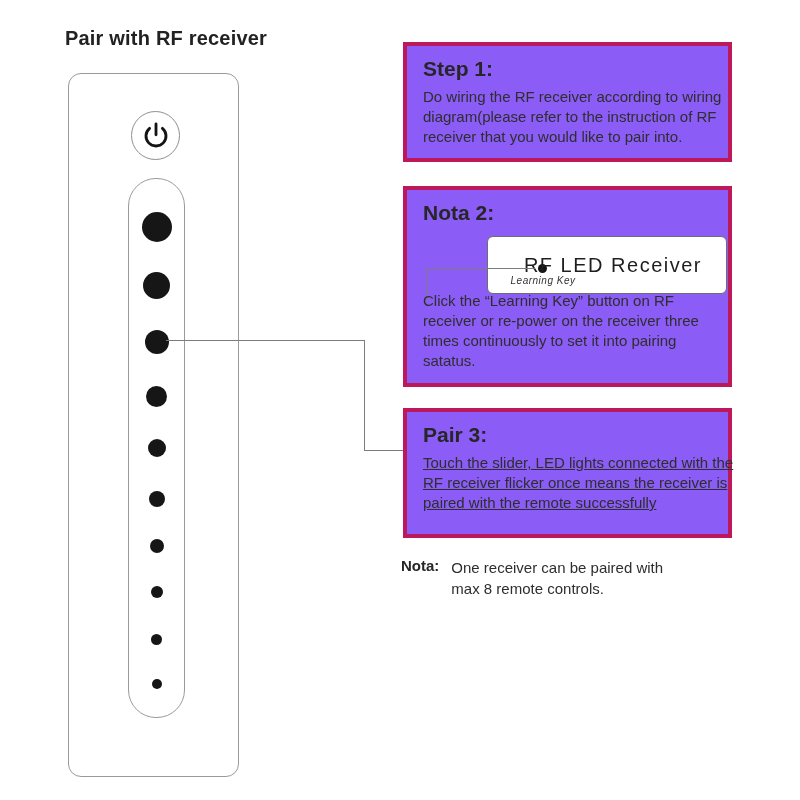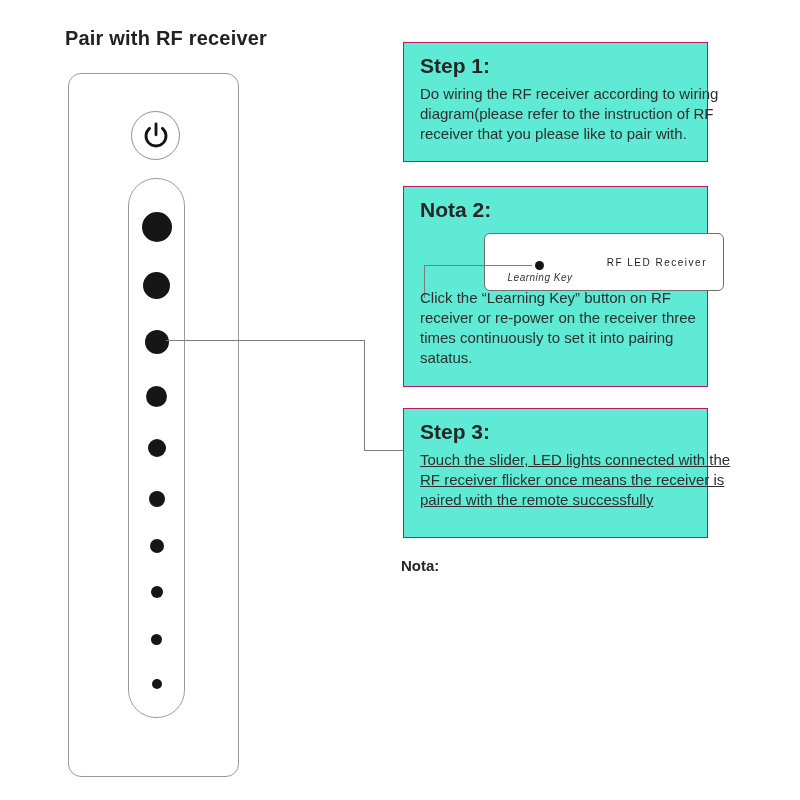--- a/index.html
+++ b/index.html
@@ -25,40 +25,40 @@
     border:1px solid #9a9a9a;border-radius:28px;background:#fff;
   }
   .dot{position:absolute;background:#161616;border-radius:50%;}
   
   .line{position:absolute;background:#7c7c7c;}
   .lineA{left:166px;top:340px;width:198px;height:1px;}
   .lineB{left:364px;top:340px;width:1px;height:111px;}
   .lineC{left:364px;top:450px;width:39px;height:1px;}
   
   .stepbox{
-    position:absolute;left:403px;width:305px;background:#5eead4;
-    border:1px solid #be185d;box-sizing:border-box;
+    position:absolute;left:403px;width:329px;background:#8b5cf6;
+    border:4px solid #be185d;box-sizing:border-box;
     padding:9px 12px 0 16px;
   }
   .box1{top:42px;height:120px;}
   .box2{top:186px;height:201px;}
   .box3{top:408px;height:130px;}
   .step-heading{font-size:21px;line-height:28px;font-weight:600;color:#262626;}
   .step-body{font-size:15px;line-height:20px;margin-top:4px;color:#2e2e2e;width:301px;}
   .box3 .step-body{width:311px;text-decoration:underline;}
   
   .receiver-box{
     position:absolute;left:80px;top:46px;width:238px;height:56px;
     border:1px solid #6e6e6e;border-radius:6px;background:#fff;
   }
   .lk-dot{position:absolute;left:50px;top:27px;width:9px;height:9px;border-radius:50%;background:#141414;}
   .lk-label{position:absolute;left:0;top:38px;width:110px;text-align:center;
     font-size:10px;letter-spacing:.5px;color:#333;font-style:italic;}
-  .receiver-label{position:absolute;right:16px;top:50%;transform:translateY(-50%);
-    font-size:10px;letter-spacing:1.5px;color:#1e1e1e;white-space:nowrap;margin-left:20px;}
+  .receiver-label{position:absolute;right:24px;top:50%;transform:translateY(-50%);
+    font-size:20px;letter-spacing:1.5px;color:#1e1e1e;white-space:nowrap;margin-left:20px;}
   .elbow-v{position:absolute;left:20px;top:78px;width:1px;height:33px;background:#7c7c7c;}
   .elbow-h{position:absolute;left:20px;top:78px;width:108px;height:1px;background:#7c7c7c;}
   .step2-body{position:absolute;left:16px;top:97px;}
   
   .nota{position:absolute;left:401px;top:554px;display:flex;align-items:flex-start;}
   .nota-label{font-size:15px;font-weight:600;color:#262626;line-height:24px;}
   .nota-text{font-size:15px;line-height:21px;color:#2e2e2e;width:235px;margin-left:12px;padding-top:3px;}
 </style>
 </head>
 <body>
@@ -87,37 +87,38 @@
         <div class="dot" style="height: 10px; width: 10px; left: 22.5px; top: 500px;"></div>
       </div>
   </div>
 
   <div class="line lineA"></div>
   <div class="line lineB"></div>
   <div class="line lineC"></div>
 
   <div class="stepbox box1">
     <div class="step-heading">Step 1:</div>
-    <div class="step-body">Do wiring the RF receiver according to wiring diagram(please refer to the instruction of RF receiver that you please like to pair with.</div>
+    <div class="step-body">Do wiring the RF receiver according to wiring diagram(please refer to the instruction of RF receiver that you would like to pair into.</div>
   </div>
 
   <div class="stepbox box2">
     <div class="step-heading">Nota 2:</div>
     <div class="receiver-box">
       <div class="lk-dot"></div>
       <div class="lk-label">Learning Key</div>
       <div class="receiver-label">RF LED Receiver</div>
     </div>
     <div class="elbow-h"></div>
     <div class="elbow-v"></div>
     <div class="step-body step2-body">Click the “Learning Key” button on RF receiver or re-power on the receiver three times continuously to set it into pairing satatus.</div>
   </div>
 
   <div class="stepbox box3">
-    <div class="step-heading">Step 3:</div>
+    <div class="step-heading">Pair 3:</div>
     <div class="step-body">Touch the slider, LED lights connected with the RF receiver flicker once means the receiver is paired with the remote successfully</div>
   </div>
 
   <div class="nota">
     <span class="nota-label">Nota:</span>
+    <span class="nota-text">One receiver can be paired with max 8 remote controls.</span>
   </div>
 
 </div>
 
 </body></html>

